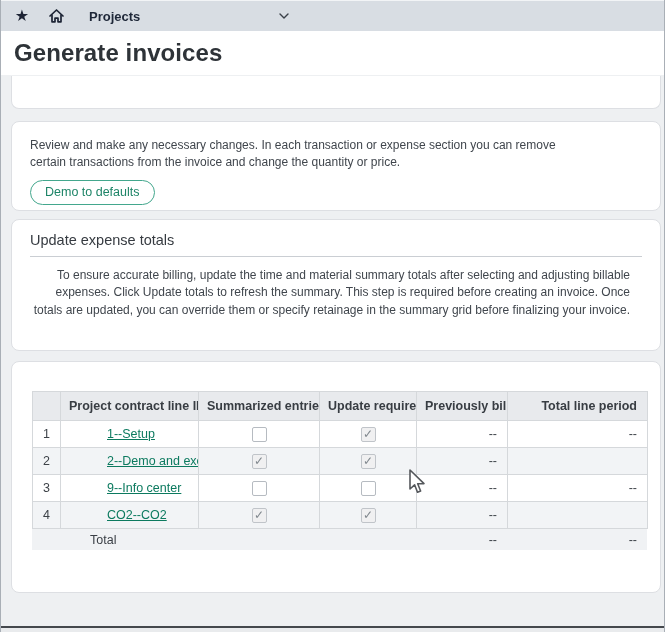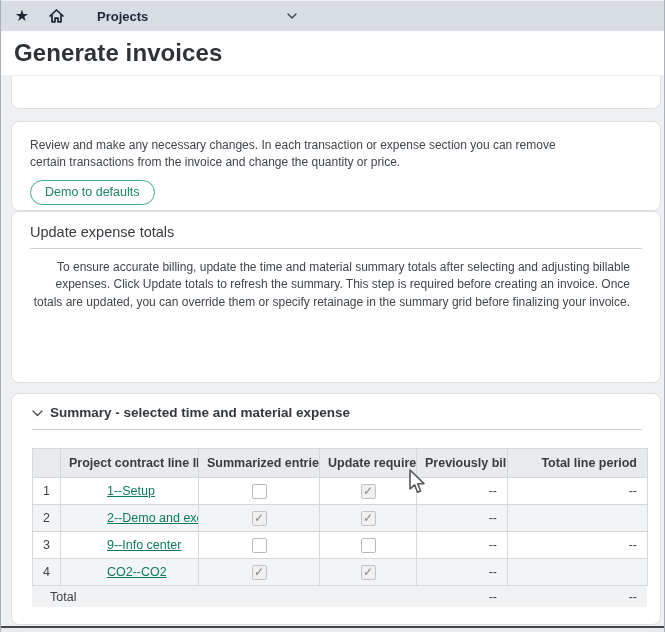--- a/index.html
+++ b/index.html
@@ -22,21 +22,21 @@
     background: #d8dde3;
     border-top: 1px solid #f2f4f6;
     display: flex;
     align-items: center;
     padding-left: 12px;
   }
   .nav-icon { display: inline-flex; align-items: center; justify-content: center; width: 18px; height: 18px; color: #1d2435; cursor: pointer; }
   .star-glyph { font-size: 16px; line-height: 1; color: #1d2435; }
   .home-btn { margin-left: 16px; }
   .app-dropdown {
-    margin-left: 32px;
+    margin-left: 24px;
     display: flex; align-items: center;
     width: 200px;
     height: 100%;
     cursor: pointer;
   }
   .app-dropdown .label {
     font-size: 13px; font-weight: 700; color: #1e2738;
   }
   .app-dropdown .chev { margin-left: auto; display: inline-flex; }
   
@@ -78,22 +78,22 @@
     padding: 4px 14px 5px 14px;
     font-family: "Liberation Sans", sans-serif;
     font-size: 12.5px;
     color: var(--accent-text, #1d8467);
     background: #ffffff;
     border: 1px solid var(--accent-border, #43a78d);
     border-radius: 13px;
     cursor: pointer;
   }
   .card-update {
-    margin-top: 0;
-    height: 172px;
+    margin-top: 8px;
+    height: 132px;
     padding: 12px 18px 0 18px;
   }
   .section-heading {
     font-size: 14.5px;
     font-weight: 400;
     color: #363b41;
     padding-bottom: 8px;
     border-bottom: 1px solid #caced3;
   }
   .card-update .body-text { margin-top: 10px; max-width: 600px; text-align: right; }
@@ -167,21 +167,21 @@
   }
   .total-band {
     width: 615px;
     height: 21px;
     background: #f0f2f4;
     display: flex;
     align-items: center;
     font-size: 12.5px;
     color: #3a3f45;
   }
-  .total-band .tb-label { flex: 1; padding-left: 18px; }
+  .total-band .tb-label { flex: 1; padding-left: 58px; }
   .total-band .tb-pb { width: 91px; text-align: right; padding-right: 10px; }
   .total-band .tb-tp { width: 140px; text-align: right; padding-right: 10px; }
   
   .bottom-edge {
     position: absolute;
     left: 0; right: 0; bottom: 0;
     height: 7px;
   }
   .bottom-edge .dark { height: 2px; background: #44484d; margin-top: 1px; }
   .bottom-edge .light { height: 4px; background: #e9ebed; }
@@ -228,28 +228,20 @@
     <p class="body-text">Review and make any necessary changes. In each transaction or expense section you can remove certain transactions from the invoice and change the quantity or price.</p>
     <button class="pill-btn">Demo to defaults</button>
   </div>
 
   <div class="card card-update">
     <div class="section-heading">Update expense totals</div>
     <p class="body-text">To ensure accurate billing, update the time and material summary totals after selecting and adjusting billable expenses. Click Update totals to refresh the summary. This step is required before creating an invoice. Once totals are updated, you can override them or specify retainage in the summary grid before finalizing your invoice.</p>
   </div>
 
   <div class="card card-summary">
-    <div class="summary-heading">
-      <span class="summary-chev">
-        <svg width="11" height="7" viewBox="0 0 11 7" fill="none" stroke="#4a4f55" stroke-width="1.4" stroke-linecap="round" stroke-linejoin="round">
-          <path d="M1 1 L5.5 5.5 L10 1"></path>
-        </svg>
-      </span>
-      <span>Summary - selected time and material expense</span>
-    </div>
 
     <table class="grid">
       <colgroup>
         <col style="width:28px">
           <col style="width:138px">
           <col style="width:121px">
         <col style="width:97px">
           <col style="width:91px">
           <col style="width:140px">
       </colgroup>

